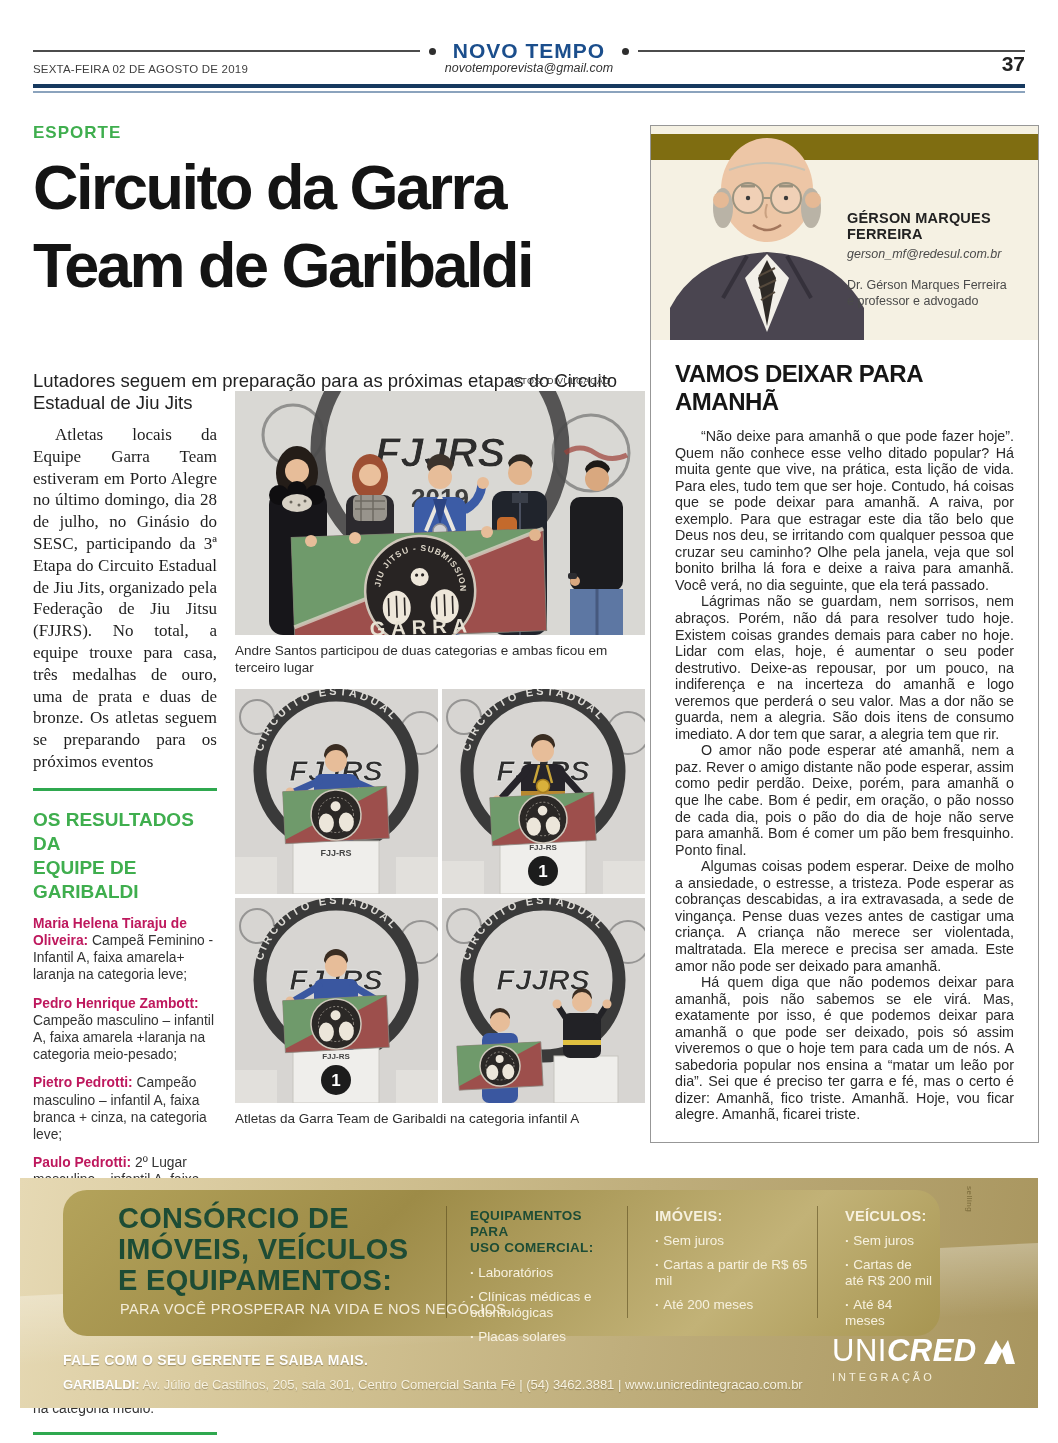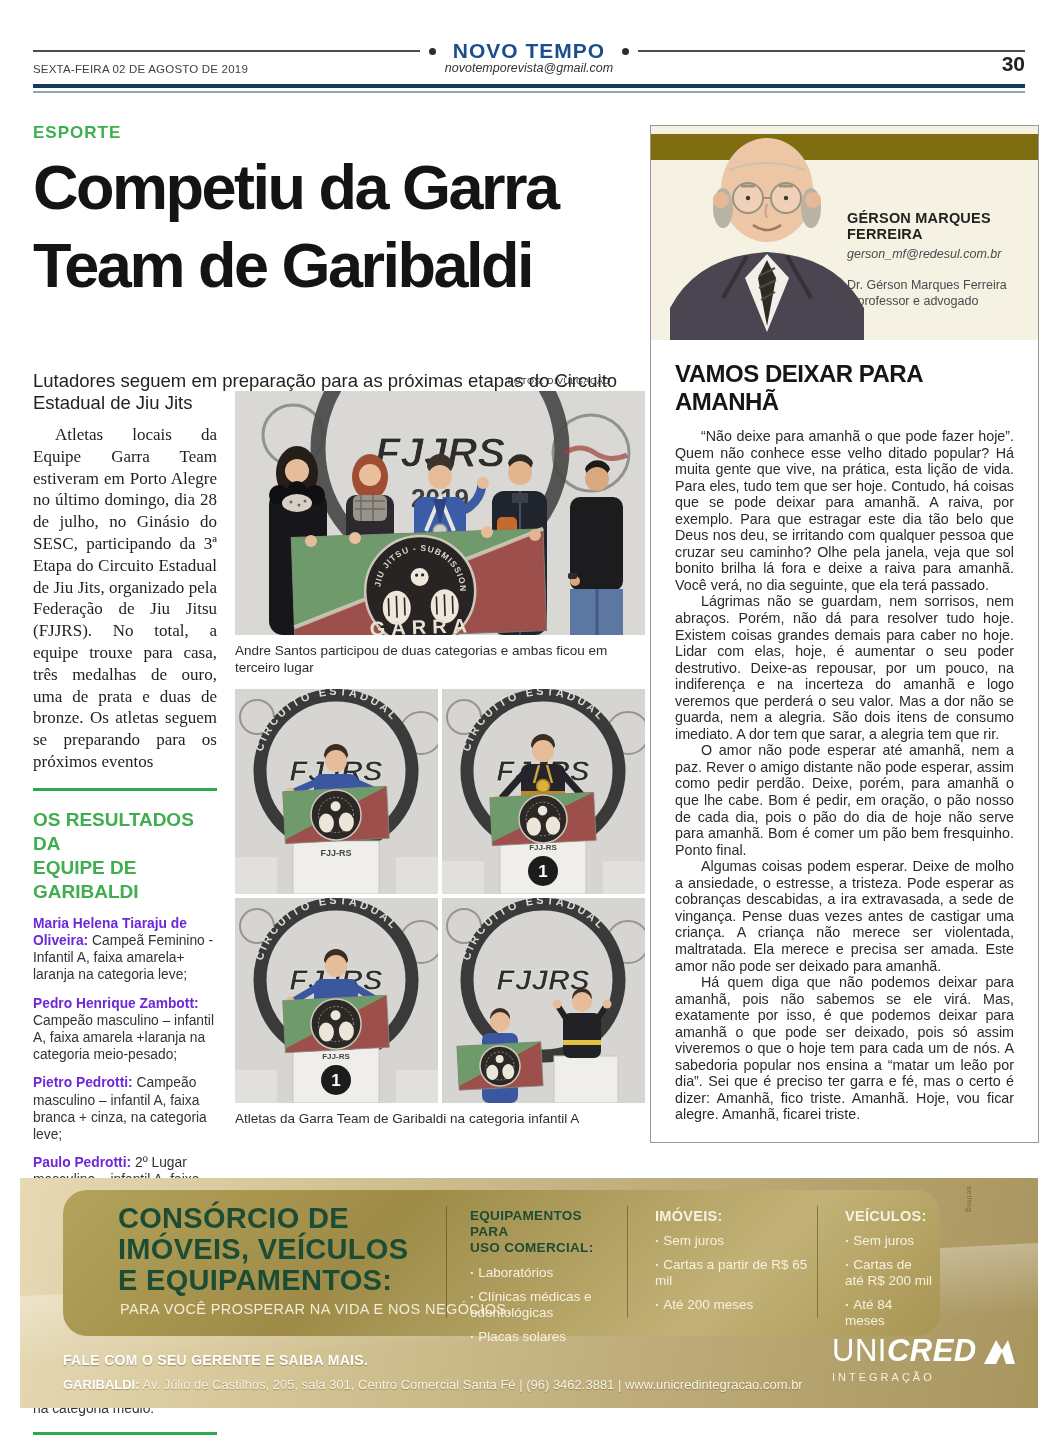--- a/index.html
+++ b/index.html
@@ -22,21 +22,21 @@
   .headline{position:absolute;top:148px;left:33px;width:614px;font-size:63px;line-height:78px;
             font-weight:bold;color:#141414;letter-spacing:-2.5px;}
   .subheadline{position:absolute;top:370px;left:33px;width:614px;font-size:18.5px;color:#222;}
 
   .leftcol{position:absolute;top:424px;left:33px;width:184px;}
   .body-serif{font-family:"Liberation Serif",serif;font-size:17px;line-height:21.8px;text-align:justify;
               text-indent:22px;margin:0;color:#1e1e1e;}
   .green-rule{height:3px;background:#2fa84f;border:0;margin:15px 0 0 0;}
   .results-head{font-size:19px;line-height:24px;font-weight:bold;color:#3fae4e;margin:17px 0 0 0;}
   .entry{font-size:13.8px;line-height:17.2px;color:#333;margin:11px 0 0 0;}
-  .entry strong{color:#6d28d9;margin-top:16px;}
+  .entry strong{color:#be185d;margin-top:16px;}
   .results-list{margin-top:7px;}
 
   
   .photocol{position:absolute;top:376px;left:235px;width:376px;}
   .photo-credit{font-size:9px;color:#3a3a3a;text-align:right;letter-spacing:.5px;height:12px;}
   .photo-main{margin-top:3px;width:410px;height:244px;background:#d9d8d4;}
   .caption{font-size:13.5px;color:#2e2e2e;margin-top:7px;line-height:17px;}
   .pgrid{margin-top:13px;display:grid;grid-template-columns:203px 203px;grid-gap:4px;}
   .pcell{width:203px;height:205px;background:#d7d5d2;overflow:hidden;}
   svg{display:block;}
@@ -87,27 +87,27 @@
 
   <div class="mast-row">
     <div class="h-rule"></div>
     <div class="h-dot"></div>
     <div class="masthead">NOVO TEMPO</div>
     <div class="h-dot"></div>
     <div class="h-rule"></div>
   </div>
   <div class="hdr-date">SEXTA-FEIRA 02 DE AGOSTO DE 2019</div>
   <div class="hdr-mail">novotemporevista@gmail.com</div>
-  <div class="hdr-page">30</div>
+  <div class="hdr-page">37</div>
   <div class="dbl-rule-a"></div>
   <div class="dbl-rule-b"></div>
 
   <div class="section-label">ESPORTE</div>
   <div class="headline">
-    <span>Competiu da Garra</span><br>
+    <span>Circuito da Garra</span><br>
     <span>Team de Garibaldi</span>
   </div>
   <div class="subheadline">Lutadores seguem em preparação para as próximas etapas do Circuito Estadual de Jiu Jits</div>
 
   <div class="leftcol">
     <p class="body-serif">Atletas locais da Equipe Garra Team estiveram em Porto Alegre no último domingo, dia 28 de julho, no Ginásio do SESC, participando da 3ª Etapa do Circuito Estadual de Jiu Jits, organizado pela Federação de Jiu Jitsu (FJJRS). No total, a equipe trouxe para casa, três medalhas de ouro, uma de prata e duas de bronze. Os atletas seguem se preparando para os próximos eventos</p>
     <hr class="green-rule">
     <div class="results-head">
       <span>OS RESULTADOS DA</span><br>
       <span>EQUIPE DE GARIBALDI</span>
@@ -429,21 +429,21 @@
             <div class="ad-item">Até 84 meses</div>
           </div>
       </div>
     </div>
 
     <div class="selling-note">selling</div>
 
     <div class="ad-cta">FALE COM O SEU GERENTE E SAIBA MAIS.</div>
     <div class="ad-addr">
       <strong>GARIBALDI:</strong>
-      <span>Av. Júlio de Castilhos, 205, sala 301, Centro Comercial Santa Fé | (96) 3462.3881 | www.unicredintegracao.com.br</span>
+      <span>Av. Júlio de Castilhos, 205, sala 301, Centro Comercial Santa Fé | (54) 3462.3881 | www.unicredintegracao.com.br</span>
     </div>
 
     <div class="brand">
       <div class="brand-line">
         <span class="brand-uni">UNI</span>
           <span class="brand-cred">CRED</span>
         <svg width="34" height="30" viewBox="0 0 34 30" style="margin-left:5px">
           <path d="M2,28 L14,4 L20,14 L26,4 L33,28 L24,28 L20,16 L14,28 Z" fill="#ffffff"></path>
         </svg>
       </div>

